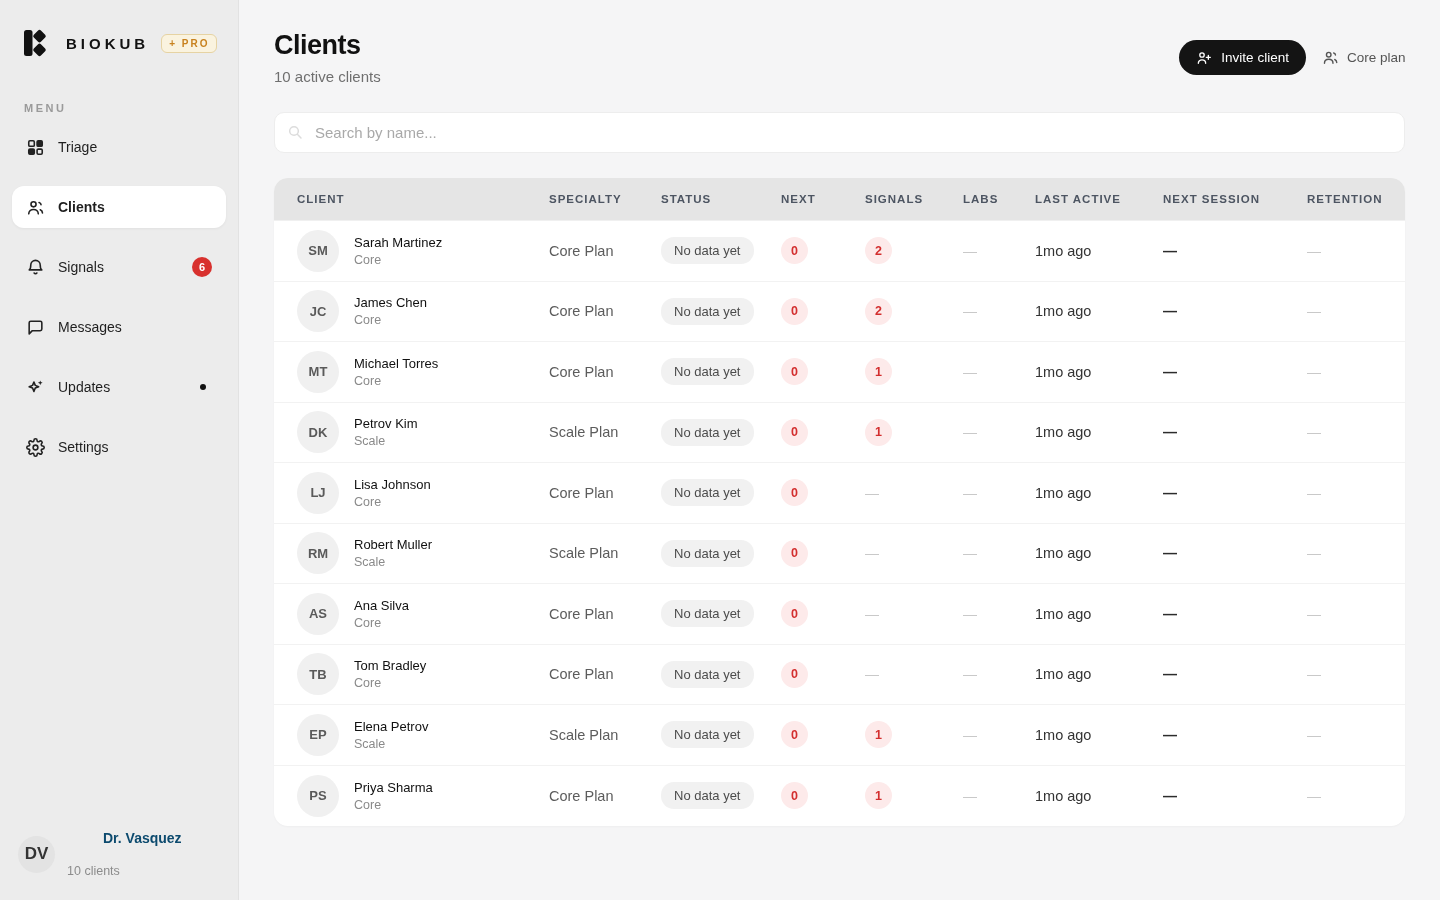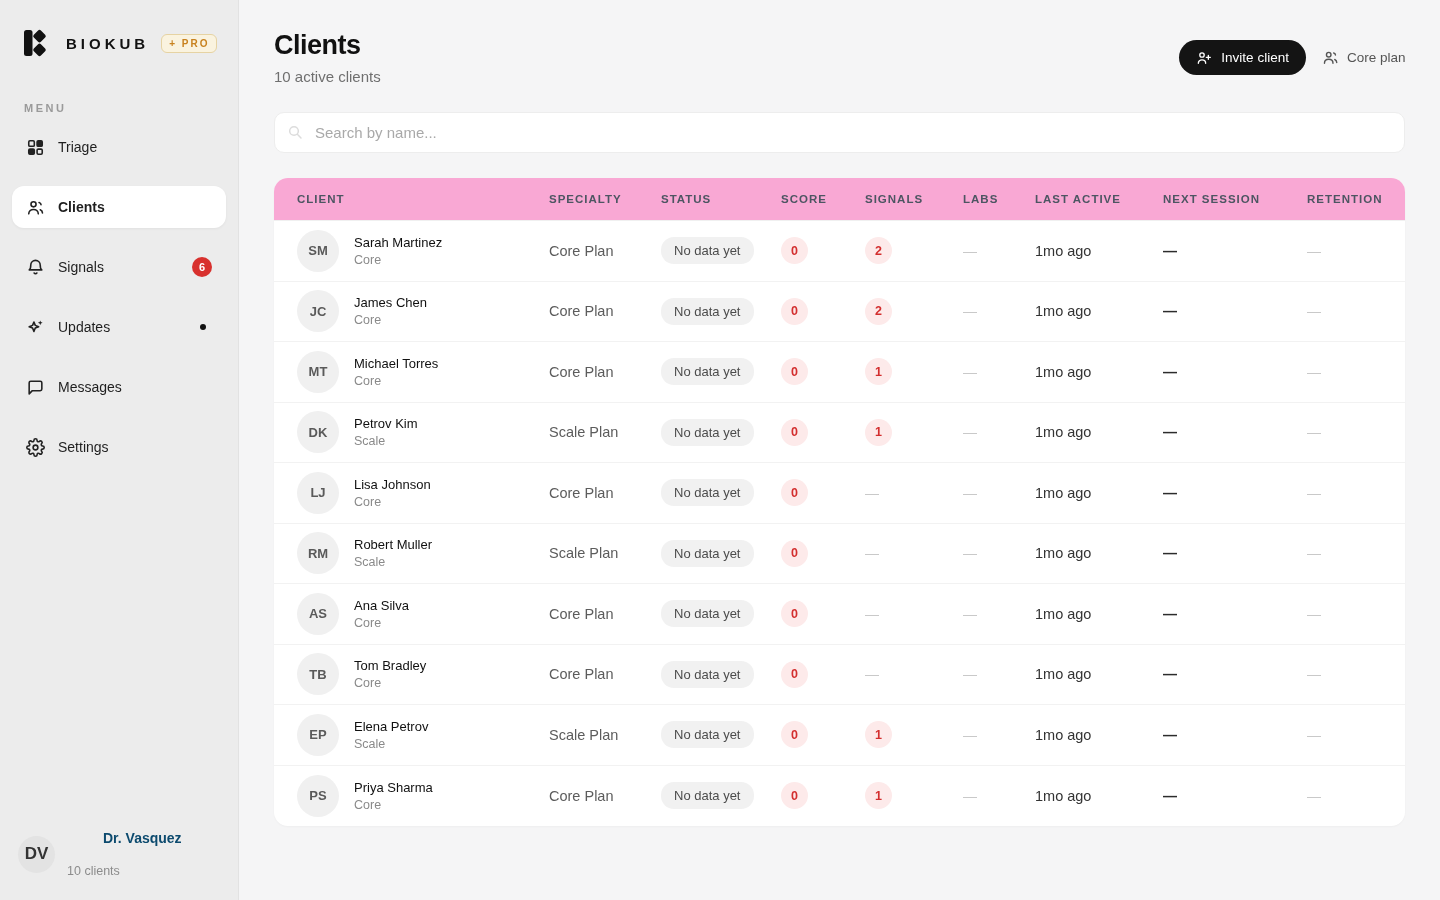--- a/index.html
+++ b/index.html
@@ -99,21 +99,21 @@
   
   .table-card {
     margin-top: 25px; background: #fff; border-radius: 14px;
     overflow: hidden; box-shadow: 0 1px 2px rgba(0,0,0,0.03);
   }
   .tgrid {
     display: grid;
     grid-template-columns: 252px 112px 120px 84px 98px 72px 128px 144px 1fr;
     align-items: center; padding: 0 23px;
   }
-  .thead { height: 43px; background: #f9a8d4; border-bottom: 1px solid #f0f0f0; }
+  .thead { height: 43px; background: #e5e5e5; border-bottom: 1px solid #f0f0f0; }
   .th {
     font-size: 11.5px; font-weight: bold; letter-spacing: 1px;
     color: #4d5562;
   }
   .trow { height: 60.5px; border-bottom: 1px solid #f2f2f2; cursor: pointer; }
   .trow:last-child { border-bottom: none; }
   .client-cell { display: flex; align-items: center; gap: 15px; }
   .row-avatar {
     width: 42px; height: 42px; border-radius: 50%;
     background: #f0f0f0; color: #5a5a5a;
@@ -184,36 +184,36 @@
           <path d="M18 9a6 6 0 1 0-12 0c0 5-2 6-2 6h16s-2-1-2-6"></path>
           <path d="M10.3 19a2 2 0 0 0 3.4 0"></path>
         </svg>
       </span>
       <span>Signals</span>
       <span class="count-badge">6</span>
     </div>
 
     <div class="menu-item">
       <span class="mi-icon">
+        <svg viewBox="0 0 24 24" fill="none" stroke="currentColor" stroke-width="2" stroke-linecap="round" stroke-linejoin="round">
+          <path d="M20 14a2 2 0 0 1-2 2H8l-4 4V6a2 2 0 0 1 2-2h12a2 2 0 0 1 2 2z"></path>
+        </svg>
+      </span>
+      <span>Messages</span>
+    </div>
+
+    <div class="menu-item">
+      <span class="mi-icon">
         <svg viewBox="0 0 24 24" fill="none" stroke="currentColor" stroke-width="2" stroke-linejoin="round">
           <path d="M10 5l1.7 4.3L16 11l-4.3 1.7L10 17l-1.7-4.3L4 11l4.3-1.7z"></path>
           <path d="M18 3l.8 2.2L21 6l-2.2.8L18 9l-.8-2.2L15 6l2.2-.8z" fill="currentColor" stroke="none"></path>
         </svg>
       </span>
       <span>Updates</span>
       <span class="updates-dot"></span>
-    </div>
-
-    <div class="menu-item">
-      <span class="mi-icon">
-        <svg viewBox="0 0 24 24" fill="none" stroke="currentColor" stroke-width="2" stroke-linecap="round" stroke-linejoin="round">
-          <path d="M20 14a2 2 0 0 1-2 2H8l-4 4V6a2 2 0 0 1 2-2h12a2 2 0 0 1 2 2z"></path>
-        </svg>
-      </span>
-      <span>Messages</span>
     </div>
 
     <div class="menu-item">
       <span class="mi-icon">
         <svg viewBox="0 0 24 24" fill="none" stroke="currentColor" stroke-width="2" stroke-linecap="round" stroke-linejoin="round">
           <circle cx="12" cy="12" r="3"></circle>
           <path d="M19.4 15a1.7 1.7 0 0 0 .34 1.87l.06.06a2 2 0 1 1-2.83 2.83l-.06-.06a1.7 1.7 0 0 0-1.87-.34 1.7 1.7 0 0 0-1 1.55V21a2 2 0 1 1-4 0v-.09a1.7 1.7 0 0 0-1-1.55 1.7 1.7 0 0 0-1.87.34l-.06.06a2 2 0 1 1-2.83-2.83l.06-.06a1.7 1.7 0 0 0 .34-1.87 1.7 1.7 0 0 0-1.55-1H3a2 2 0 1 1 0-4h.09a1.7 1.7 0 0 0 1.55-1 1.7 1.7 0 0 0-.34-1.87l-.06-.06a2 2 0 1 1 2.83-2.83l.06.06a1.7 1.7 0 0 0 1.87.34h0a1.7 1.7 0 0 0 1-1.55V3a2 2 0 1 1 4 0v.09a1.7 1.7 0 0 0 1 1.55h0a1.7 1.7 0 0 0 1.87-.34l.06-.06a2 2 0 1 1 2.83 2.83l-.06.06a1.7 1.7 0 0 0-.34 1.87v0a1.7 1.7 0 0 0 1.55 1H21a2 2 0 1 1 0 4h-.09a1.7 1.7 0 0 0-1.55 1z"></path>
         </svg>
       </span>
       <span>Settings</span>
@@ -262,21 +262,21 @@
       <path d="M15.5 15.5L21 21"></path>
     </svg>
     <input class="search-input" type="text" placeholder="Search by name..." style="">
   </div>
 
   <div class="table-card">
     <div class="tgrid thead">
       <div class="th">CLIENT</div>
       <div class="th">SPECIALTY</div>
       <div class="th">STATUS</div>
-      <div class="th">SCORE</div>
+      <div class="th">NEXT</div>
       <div class="th">SIGNALS</div>
       <div class="th">LABS</div>
       <div class="th">LAST ACTIVE</div>
       <div class="th">NEXT SESSION</div>
       <div class="th">RETENTION</div>
     </div>
     <div id="table-body">
   <div class="tgrid trow">
     <div class="client-cell">
       <div class="row-avatar">SM</div>

